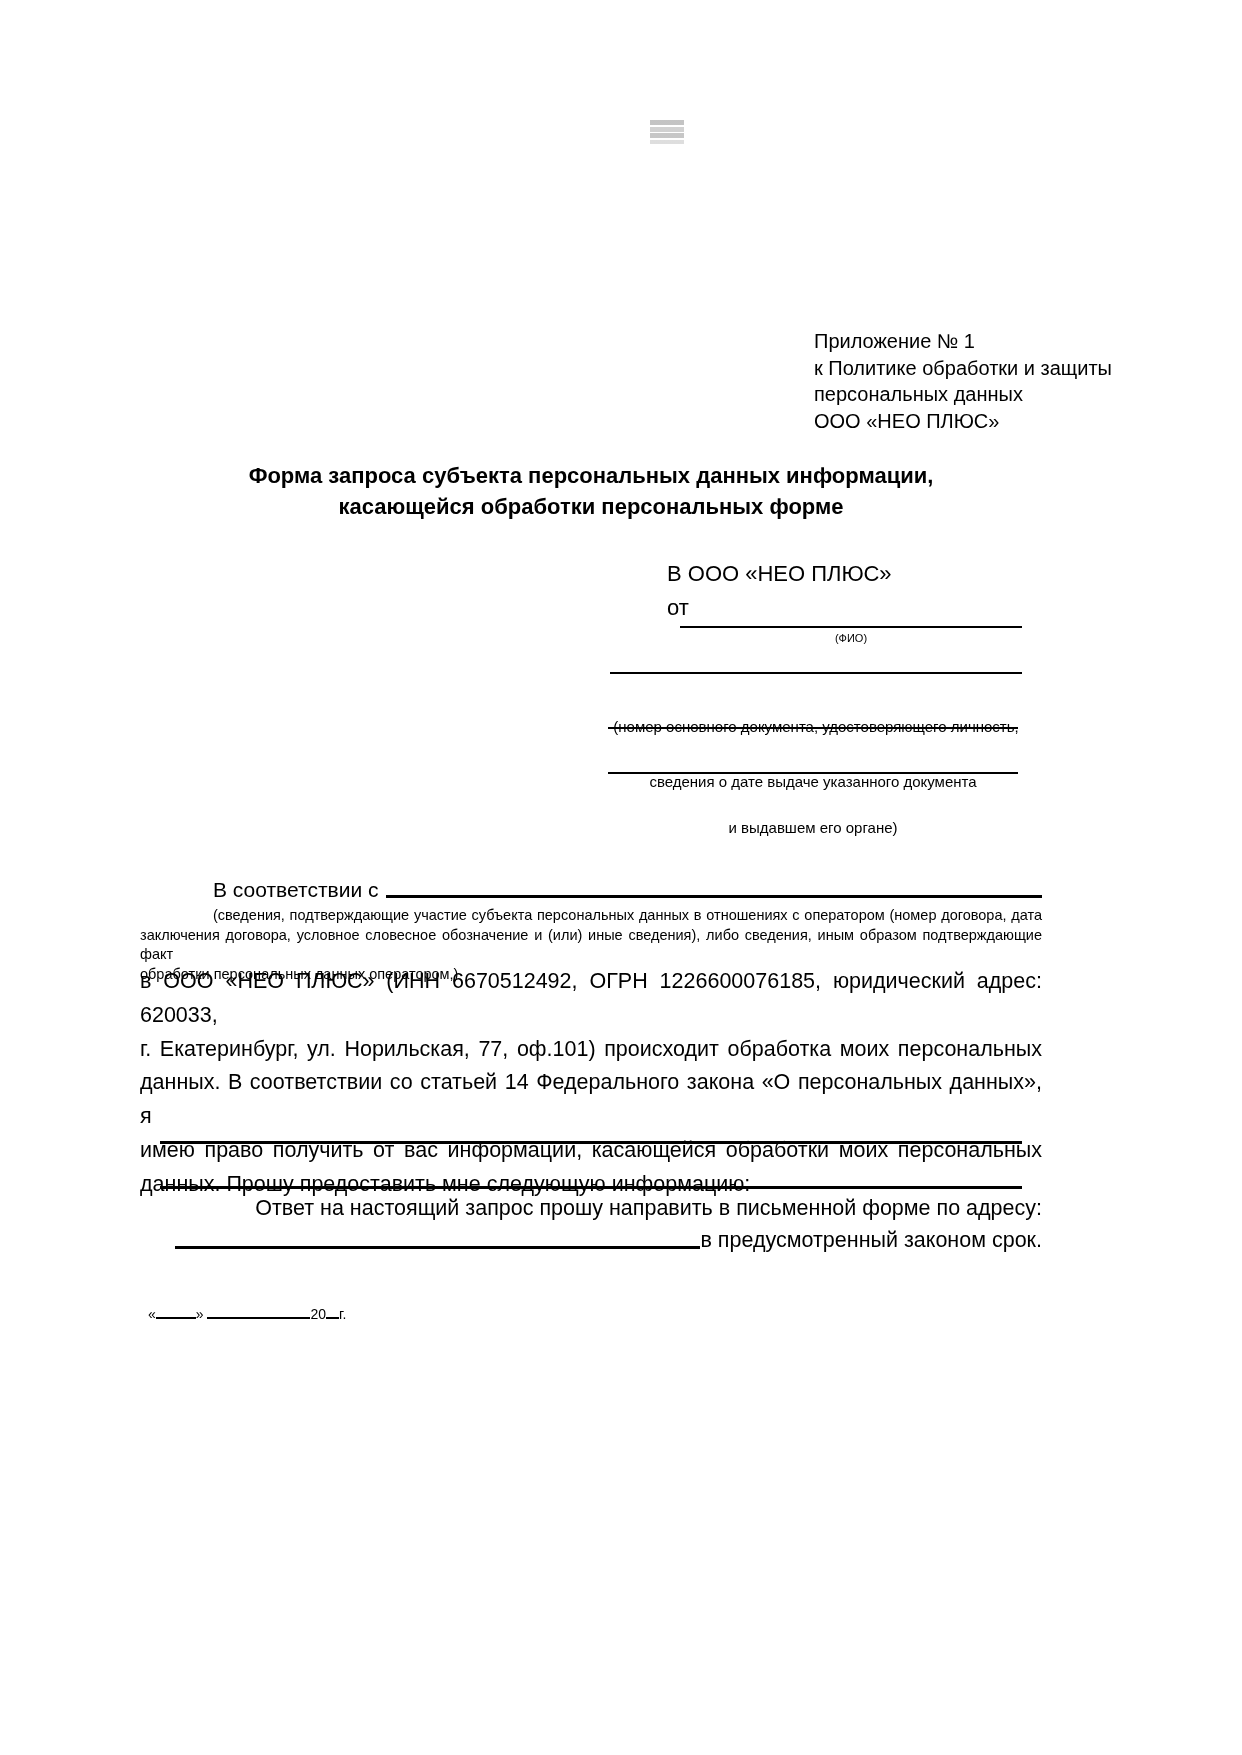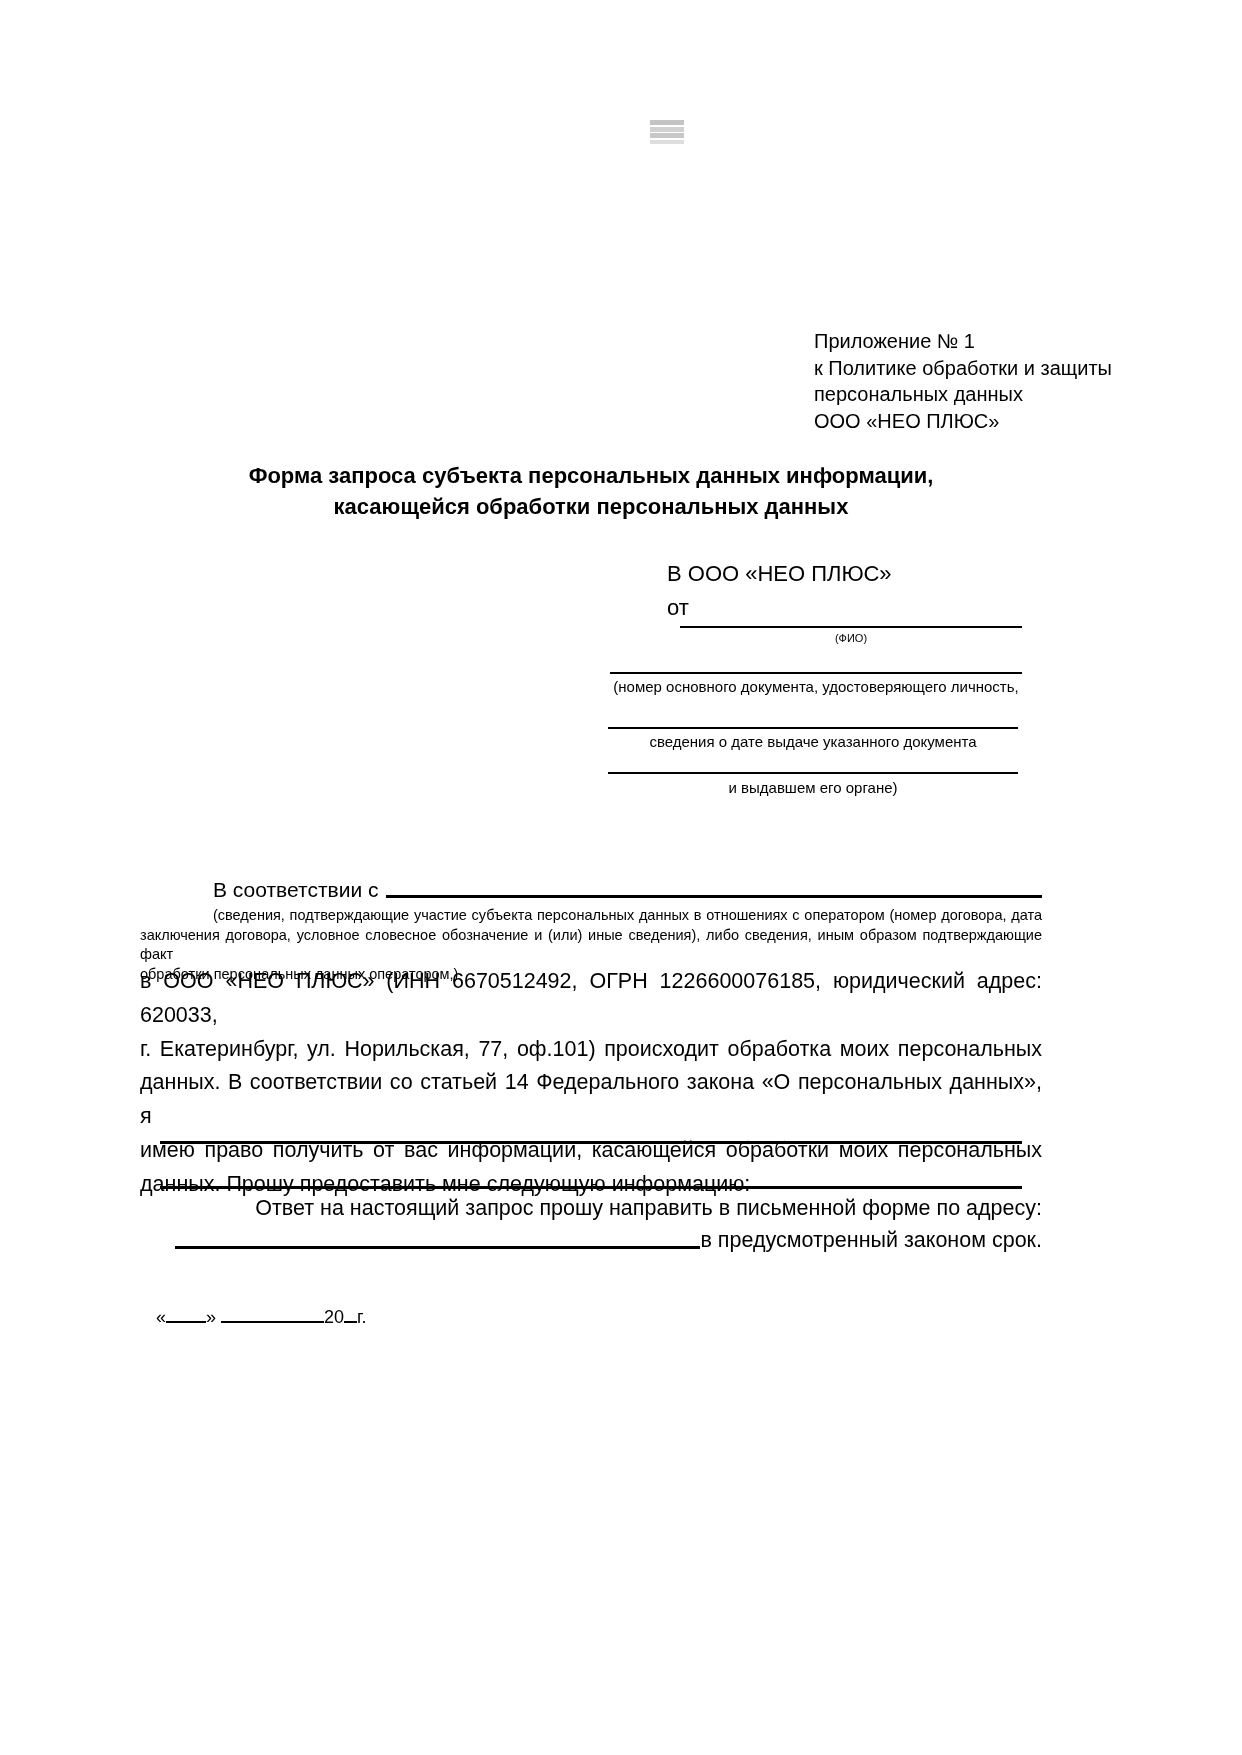--- a/index.html
+++ b/index.html
@@ -14,54 +14,54 @@
     opacity:.85;
   }
   .header-note{position:absolute;left:814px;top:328px;font-size:20px;line-height:26.5px;}
   .title{position:absolute;left:140px;top:460px;width:902px;text-align:center;font-weight:bold;font-size:22px;line-height:31px;}
   .addr-org{position:absolute;left:667px;top:561px;font-size:22px;}
   .addr-from{position:absolute;left:667px;top:595px;font-size:22px;}
   .hr{position:absolute;height:0;border-top:2px solid #000;}
   .hr3{position:absolute;height:0;border-top:3px solid #000;}
   .cap{position:absolute;text-align:center;}
   .cap16{font-size:11px;}
-  .cap15{font-size:15px;}
+  .cap15{font-size:15px;margin-top:40px;}
   .zapros{position:absolute;left:140px;top:845px;width:902px;text-align:center;font-size:22px;}
   .intro-row{position:absolute;left:140px;top:878px;width:902px;display:flex;align-items:flex-end;font-size:21px;}
   .intro-row .prefix{padding-left:73px;white-space:nowrap;}
   .intro-row .fill{flex:1;border-bottom:3px solid #000;margin:0 0 4px 8px;height:0;}
   .footnote{position:absolute;left:140px;top:906px;width:902px;font-size:14.5px;line-height:19.5px;}
   .body-par{position:absolute;left:140px;top:965px;width:902px;font-size:21.5px;line-height:33.75px;}
   .jline{text-align:justify;text-align-last:justify;}
   .reply{position:absolute;left:140px;top:1196px;width:902px;text-align:right;font-size:21.5px;}
   .term-row{position:absolute;left:175px;top:1228px;width:867px;display:flex;align-items:flex-end;font-size:21.5px;}
   .term-row .fill{flex:1;border-bottom:3px solid #000;margin:0 0 4px 0;height:0;}
   .term-row .term{white-space:nowrap;}
-  .date-group{position:absolute;left:156px;top:1303px;font-size:18px;white-space:nowrap;}
+  .date-group{position:absolute;left:148px;top:1303px;font-size:14px;white-space:nowrap;}
   .sign-group{position:absolute;left:615px;top:1303px;font-size:21.5px;white-space:nowrap;}
   .blank{display:inline-block;border-bottom:2px solid #000;height:1em;vertical-align:baseline;}
   .b40{width:40px;} .b103{width:103px;} .b13{width:13px;} .b272{width:272px;}
 </style>
 </head>
 <body>
 
 <div class="page">
 
   <div class="logo"></div>
 
   <div class="header-note">
     <div>Приложение № 1</div>
     <div>к Политике обработки и защиты</div>
     <div>персональных данных</div>
     <div>ООО «НЕО ПЛЮС»</div>
   </div>
 
   <div class="title">
     <div>Форма запроса субъекта персональных данных информации,</div>
-    <div>касающейся обработки персональных данных</div>
+    <div>касающейся обработки персональных форме</div>
   </div>
 
   <div class="addr-org">В ООО «НЕО ПЛЮС»</div>
   <div class="addr-from">от</div>
 
   <div class="hr" style="left:680px;top:626px;width:342px;"></div>
   <div class="cap cap16" style="left:680px;top:632px;width:342px;">(ФИО)</div>
 
   <div class="hr" style="left:610px;top:672px;width:412px;"></div>
   <div class="cap cap15" style="left:610px;top:678px;width:412px;">(номер основного документа, удостоверяющего личность,</div>

